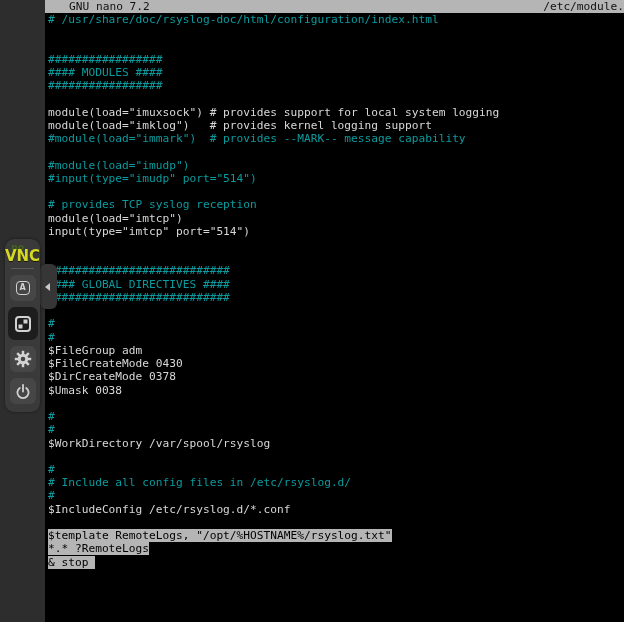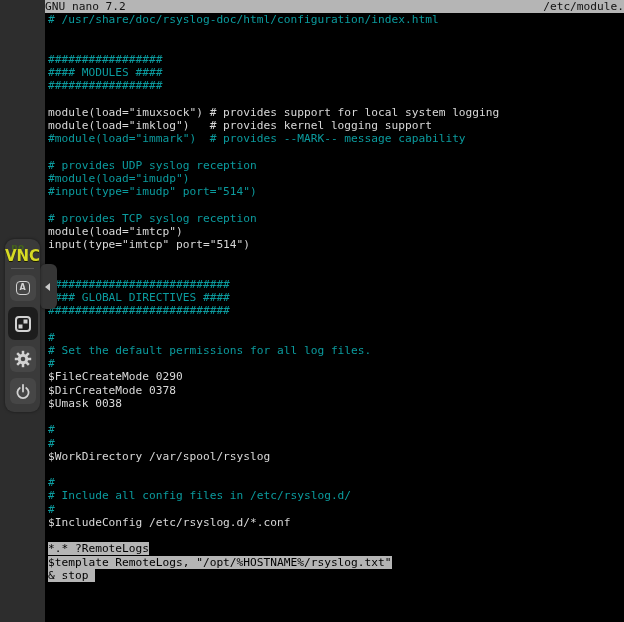--- a/index.html
+++ b/index.html
@@ -18,21 +18,21 @@
     background: var(--terminal-bg, #000);
   }
   .titlebar {
     height: 13px;
     background: var(--titlebar-bg, #b5b5b5);
     color: var(--titlebar-text, #111);
     font-size: 11.2px; line-height: 13px;
     display: flex; justify-content: space-between;
     white-space: pre; overflow: hidden;
   }
-  .titlebar .app { padding-left: 0; }
+  .titlebar .app { padding-left: 24px; }
   .terminal-screen {
     position: absolute; top: 13px; left: 3px; right: 0; bottom: 0;
     overflow: hidden;
   }
   .line {
     height: 13.24px;
     font-size: 11.2px; line-height: 13.24px;
     white-space: pre;
   }
   .line .code    { color: var(--code-text, #d8d8d8); }
@@ -111,51 +111,50 @@
         <div class="line"><span class="code empty">&nbsp;</span></div>
         <div class="line"><span class="code empty">&nbsp;</span></div>
         <div class="line"><span class="comment">#################</span></div>
         <div class="line"><span class="comment">#### MODULES ####</span></div>
         <div class="line"><span class="comment">#################</span></div>
         <div class="line"><span class="code empty">&nbsp;</span></div>
         <div class="line"><span class="code">module(load="imuxsock") # provides support for local system logging</span></div>
         <div class="line"><span class="code">module(load="imklog")   # provides kernel logging support</span></div>
         <div class="line"><span class="comment">#module(load="immark")  # provides --MARK-- message capability</span></div>
         <div class="line"><span class="code empty">&nbsp;</span></div>
-        <div class="line"><span class="comment"># provides UDP syslog reception</span></div>
         <div class="line"><span class="comment">#module(load="imudp")</span></div>
         <div class="line"><span class="comment">#input(type="imudp" port="514")</span></div>
         <div class="line"><span class="code empty">&nbsp;</span></div>
         <div class="line"><span class="comment"># provides TCP syslog reception</span></div>
         <div class="line"><span class="code">module(load="imtcp")</span></div>
         <div class="line"><span class="code">input(type="imtcp" port="514")</span></div>
         <div class="line"><span class="code empty">&nbsp;</span></div>
         <div class="line"><span class="code empty">&nbsp;</span></div>
         <div class="line"><span class="comment">###########################</span></div>
         <div class="line"><span class="comment">#### GLOBAL DIRECTIVES ####</span></div>
         <div class="line"><span class="comment">###########################</span></div>
         <div class="line"><span class="code empty">&nbsp;</span></div>
         <div class="line"><span class="comment">#</span></div>
-        <div class="line"><span class="comment"># Set the default permissions for all log files.</span></div>
-        <div class="line"><span class="comment">#</span></div>
-        <div class="line"><span class="code">$FileCreateMode 0290</span></div>
+        <div class="line"><span class="comment">#</span></div>
+        <div class="line"><span class="code">$FileGroup adm</span></div>
+        <div class="line"><span class="code">$FileCreateMode 0430</span></div>
         <div class="line"><span class="code">$DirCreateMode 0378</span></div>
         <div class="line"><span class="code">$Umask 0038</span></div>
         <div class="line"><span class="code empty">&nbsp;</span></div>
         <div class="line"><span class="comment">#</span></div>
         <div class="line"><span class="comment">#</span></div>
         <div class="line"><span class="code">$WorkDirectory /var/spool/rsyslog</span></div>
         <div class="line"><span class="code empty">&nbsp;</span></div>
         <div class="line"><span class="comment">#</span></div>
         <div class="line"><span class="comment"># Include all config files in /etc/rsyslog.d/</span></div>
         <div class="line"><span class="comment">#</span></div>
         <div class="line"><span class="code">$IncludeConfig /etc/rsyslog.d/*.conf</span></div>
         <div class="line"><span class="code empty">&nbsp;</span></div>
+        <div class="line"><span class="sel">$template RemoteLogs, "/opt/%HOSTNAME%/rsyslog.txt"</span></div>
         <div class="line"><span class="sel">*.* ?RemoteLogs</span></div>
-        <div class="line"><span class="sel">$template RemoteLogs, "/opt/%HOSTNAME%/rsyslog.txt"</span></div>
         <div class="line"><span class="sel">&amp; stop</span><span class="sel">&nbsp;</span></div>
       </div>
   </div>
 
   <div class="vnc-panel">
     <div class="vnc-logo">
       <span class="no">no</span>
       <span class="vnc">VNC</span>
     </div>
     <div class="vnc-divider"></div>

